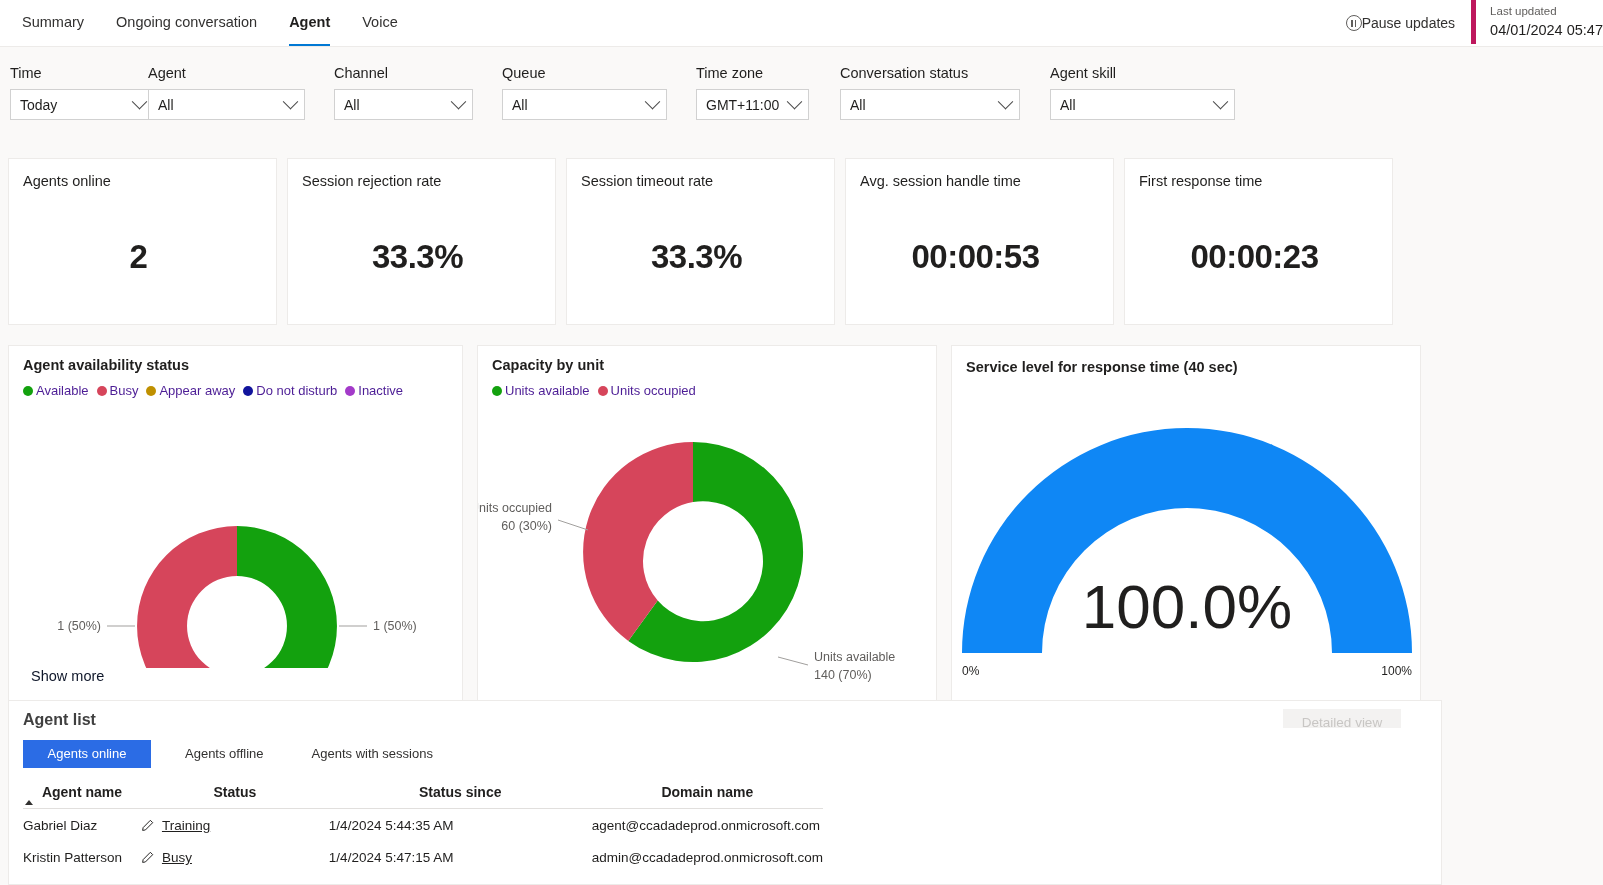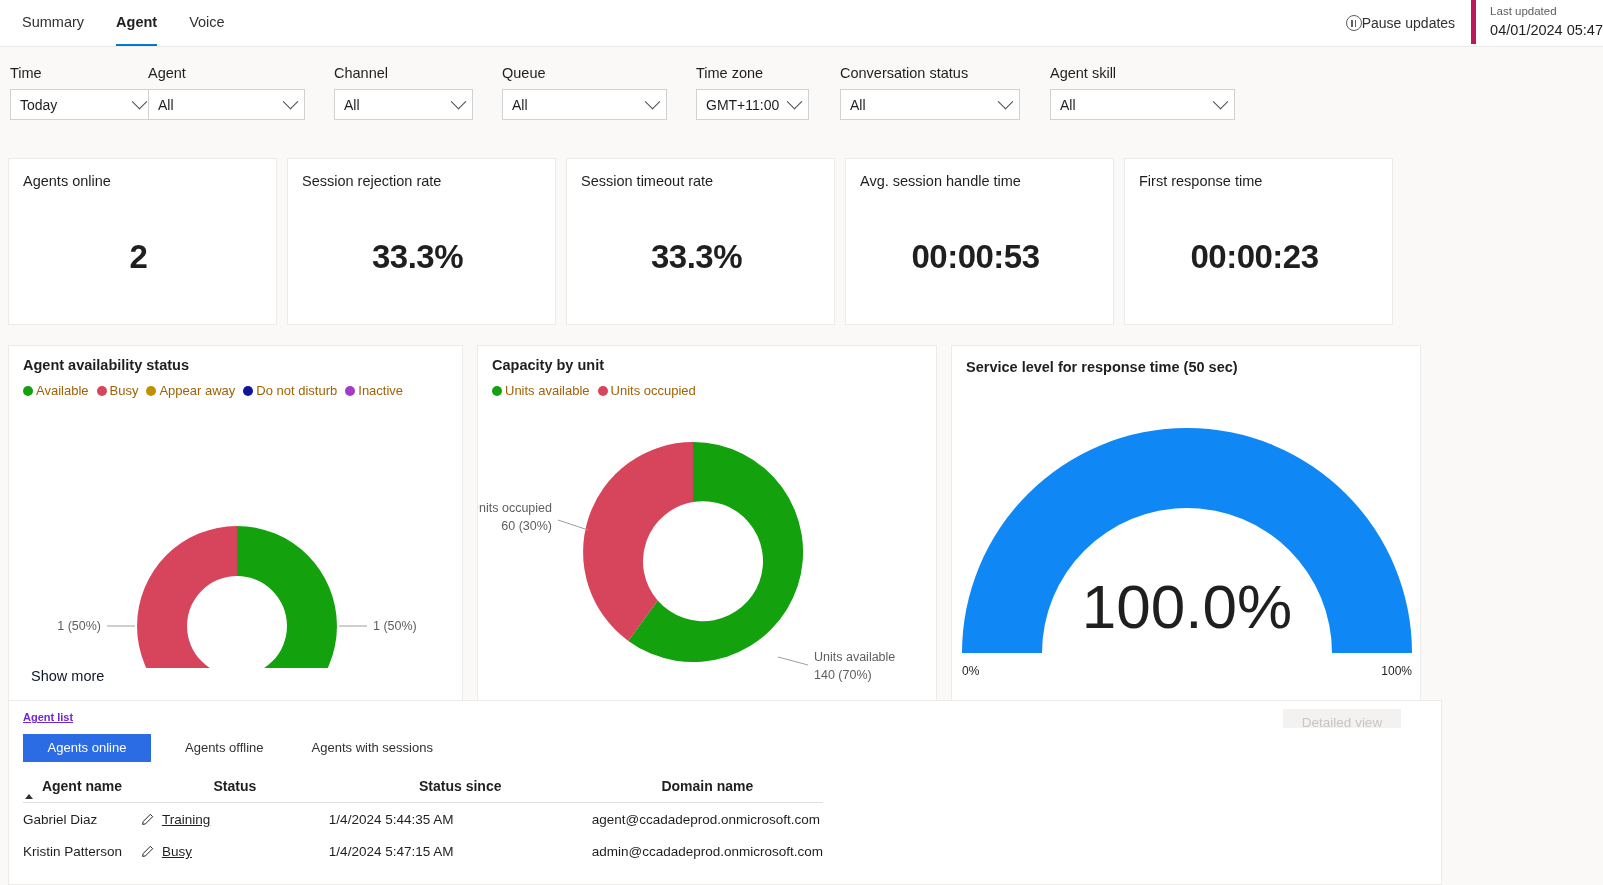--- a/index.html
+++ b/index.html
@@ -88,38 +88,38 @@
   
   .chartrow { position: absolute; top: 345px; left: 8px; display: flex; gap: 14px; }
   .card { background: #ffffff; border: 1px solid #edebe9; position: relative; }
   .card .ctitle { font-size: 14.5px; font-weight: bold; color: #201f1e; }
 
   .card-avail { width: 455px; height: 358px; padding: 11px 0 0 14px; }
   .card-cap   { width: 460px; height: 358px; padding: 11px 0 0 14px; }
   .card-gauge { width: 470px; height: 358px; padding: 13px 0 0 14px; }
 
   .legend { display: flex; align-items: center; margin-top: 10px; }
-  .legend .item { display: flex; align-items: center; font-size: 13px; color: #a16207; margin-right: 8px; }
+  .legend .item { display: flex; align-items: center; font-size: 13px; color: #4c1d95; margin-right: 8px; }
   .legend .dot { width: 10px; height: 10px; border-radius: 50%; margin-right: 3px; flex: none; }
 
   .showmore {
     position: absolute; left: 22px; bottom: 18px;
     font-size: 14.5px; color: #0f172a; cursor: pointer;
   }
 
   .lbltxt { font-size: 12.5px; fill: #605e5c; font-family: "Liberation Sans", sans-serif; }
   .gaugeend { font-size: 12px; fill: #201f1e; font-family: "Liberation Sans", sans-serif; }
   .gaugeval { font-size: 62px; fill: #201f1e; font-family: "Liberation Sans", sans-serif; }
 
   
   .agentlist {
     position: absolute; top: 700px; left: 8px; width: 1434px; height: 185px;
     background: #ffffff; border: 1px solid #edebe9; padding: 10px 0 0 14px;
   }
-  .al-title { font-size: 11px; font-weight: bold; color: #6d28d9; text-decoration: underline; }
+  .al-title { font-size: 16px; font-weight: bold; color: #404040; }
   .pills { display: flex; align-items: center; margin-top: 11px; }
   .pill {
     font-size: 13px; padding: 0 14px; height: 28px; line-height: 28px;
     cursor: pointer; color: #201f1e; white-space: nowrap;
   }
   .pill.active { background: #2b6ce5; color: #ffffff; width: 128px; text-align: center; padding: 0; }
   .pill.idle { margin-left: 20px; color: #323130; }
   .detailed {
     position: absolute; right: 40px; top: 8px;
     background: #f3f2f1; color: #c8c6c4; font-size: 13.5px;
@@ -145,20 +145,21 @@
   .col-name { width: 120px; }
   .col-status { width: 192px; }
   .col-since { width: 270px; }
 </style>
 </head>
 <body>
 
 <div class="tabbar">
   <div class="tabs">
     <div class="tab">Summary</div>
+    <div class="tab">Ongoing conversation</div>
     <div class="tab active">Agent</div>
     <div class="tab">Voice</div>
   </div>
   <div class="topright">
     <div class="pause">
       <span class="pause-icon"></span>
       <span>Pause updates</span>
     </div>
     <div class="lastupd">
       <div class="lbl">Last updated</div>
@@ -301,21 +302,21 @@
       <line x1="80" y1="118" x2="110" y2="128" stroke="#a19f9d" stroke-width="1"></line>
       <text class="lbltxt" x="74" y="110" text-anchor="end">Units occupied</text>
       <text class="lbltxt" x="74" y="128" text-anchor="end">60 (30%)</text>
       <line x1="300" y1="255" x2="330" y2="263" stroke="#a19f9d" stroke-width="1"></line>
       <text class="lbltxt" x="336" y="259">Units available</text>
       <text class="lbltxt" x="336" y="277">140 (70%)</text>
     </svg>
   </div>
 
   <div class="card card-gauge">
-    <div class="ctitle">Service level for response time (50 sec)</div>
+    <div class="ctitle">Service level for response time (40 sec)</div>
     <svg width="470" height="320" viewBox="0 0 470 320" style="position:absolute;left:0;top:32px">
       <path d="M 10 275 A 225 225 0 0 1 460 275 L 380 275 A 145 145 0 0 0 90 275 Z" fill="#0f87f5"></path>
       <text class="gaugeval" x="235" y="250" text-anchor="middle">100.0%</text>
       <text class="gaugeend" x="10" y="297">0%</text>
       <text class="gaugeend" x="460" y="297" text-anchor="end">100%</text>
     </svg>
   </div>
 </div>
 
 <div class="agentlist">

